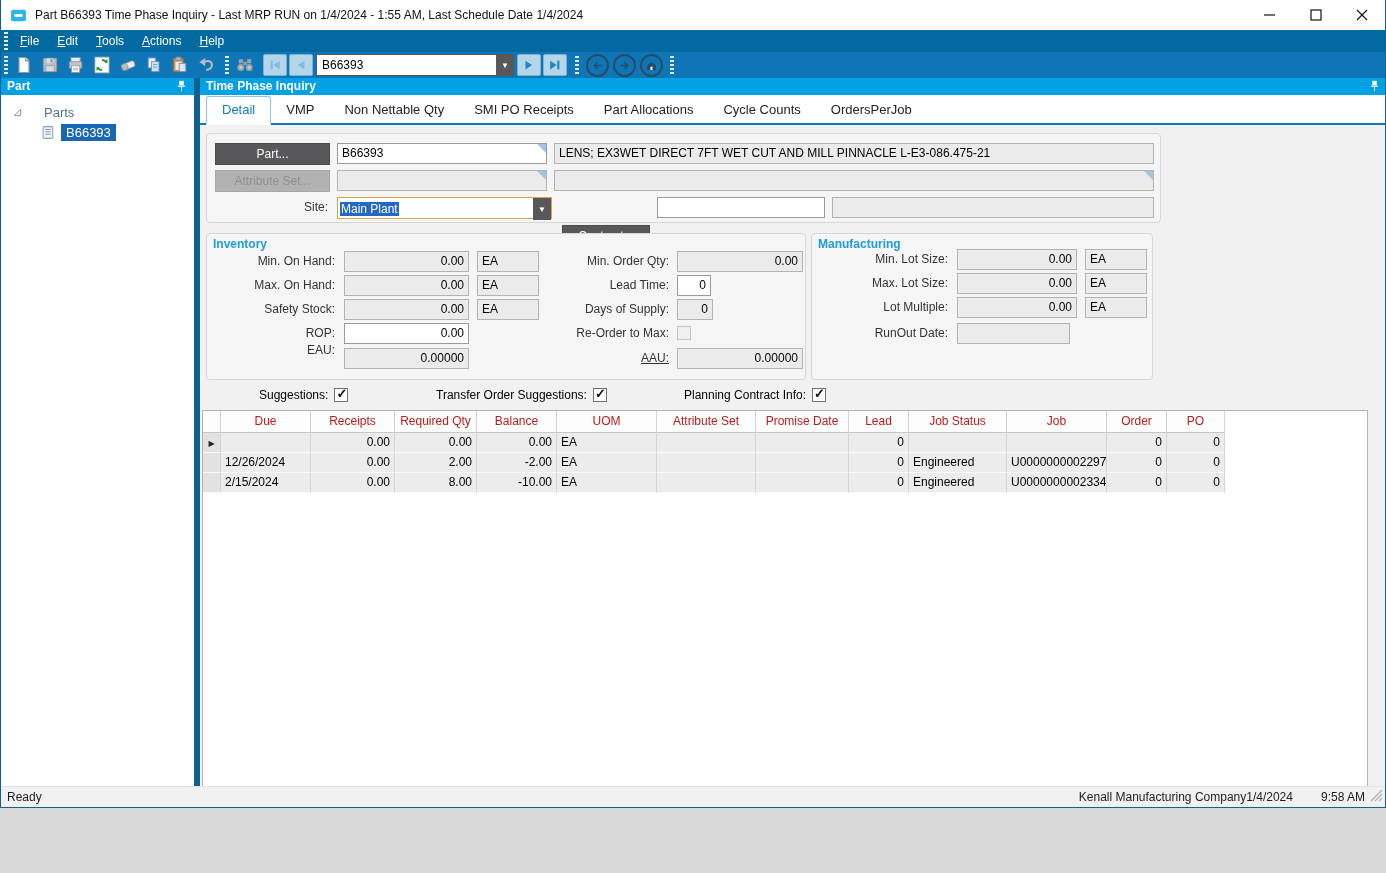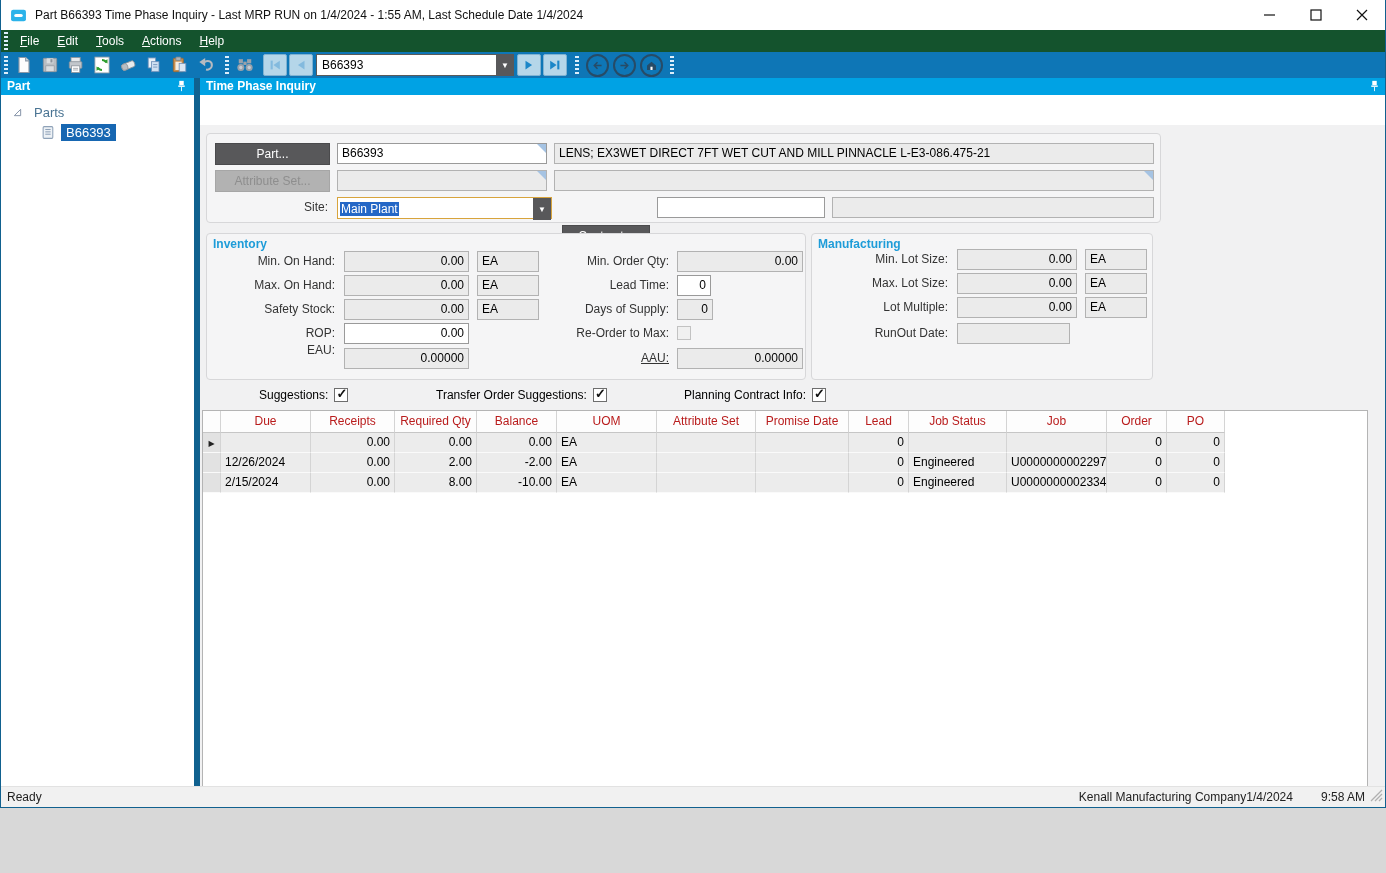--- a/index.html
+++ b/index.html
@@ -9,21 +9,21 @@
             border-left:1px solid #11618f; border-right:1px solid #11618f; border-bottom:1px solid #11618f; }
 
   
   .titlebar { position:absolute; left:0; top:0; width:100%; height:30px; background:#ffffff; display:flex; align-items:center; }
   .app-icon { margin-left:9px; width:17px; height:17px; }
   .title-text { margin-left:8px; font-size:12px; color:#111; white-space:nowrap; }
   .win-controls { position:absolute; right:0; top:0; height:30px; display:flex; }
   .win-btn { width:46px; height:30px; display:flex; align-items:center; justify-content:center; }
 
   
-  .menubar { position:absolute; left:0; top:30px; width:100%; height:22px; background:#14532d; display:flex; align-items:center; }
+  .menubar { position:absolute; left:0; top:30px; width:100%; height:22px; background:#0369a1; display:flex; align-items:center; }
   .menu-item { color:#fff; font-size:12px; padding:0 9px; line-height:22px; cursor:default; }
   .menu-item u { text-decoration:underline; }
   .grip { width:4px; height:18px; margin:0 3px; background-image:repeating-linear-gradient(to bottom,#dceefb 0 2px, rgba(0,0,0,0) 2px 4px); }
   .toolbar { position:absolute; left:0; top:52px; width:100%; height:26px; background:#0e76b6; display:flex; align-items:center; }
   .tb-btn { width:26px; height:24px; display:flex; align-items:center; justify-content:center; }
   .nav-btn { width:24px; height:22px; margin:0 1px; background:#b5d6e9; border:1px solid #7fb2d2; border-radius:2px;
              display:flex; align-items:center; justify-content:center; }
   .record-combo { display:flex; height:22px; margin:0 2px; }
   .record-combo input { width:180px; height:22px; border:1px solid #5a5a5a; border-right:none; font-size:12px; padding:0 5px; font-family:"Liberation Sans",sans-serif; }
   .combo-drop { width:18px; height:22px; background:#58585a; color:#fff; font-size:8px; display:flex; align-items:center; justify-content:center; }
@@ -33,21 +33,21 @@
   
   .workspace { position:absolute; left:0; top:78px; width:100%; height:774px; background:#f1f1f2; }
   .left-panel { position:absolute; left:0; top:0; width:193px; height:774px; background:#fff; border-bottom:1px solid #b0b0b0; }
   .panel-header { height:17px; background:#00a2e4; color:#fff; font-size:12px; font-weight:bold; line-height:17px; padding-left:6px; position:relative; }
   .pin { position:absolute; right:8px; top:2px; }
   .splitter { position:absolute; left:193px; top:0; width:6px; height:774px; background:#10618f; }
   .right-panel { position:absolute; left:199px; top:0; width:1187px; height:774px; background:#fff; }
 
   
   .tree { padding-top:8px; font-size:13px; color:#4a7493; }
-  .tree-root { display:flex; align-items:center; gap:12px; padding-left:12px; height:18px; }
+  .tree-root { display:flex; align-items:center; gap:22px; padding-left:12px; height:18px; }
   .tree-child { display:flex; align-items:center; gap:5px; padding-left:40px; height:19px; margin-top:2px; }
   .tree-sel { background:#1767b2; color:#fff; padding:1px 5px; font-size:13px; }
 
   
   .tabstrip { position:absolute; left:0; top:17px; width:100%; height:30px; background:#fff; border-bottom:2px solid #1177bb; display:flex; align-items:flex-end; padding-left:6px; }
   .tab { font-size:13px; color:#222; padding:5px 15px 6px 15px; cursor:default; }
   .tab.active { color:#0d7cc4; border:1px solid #8fc3e0; border-bottom:2px solid #fff; border-radius:3px 3px 0 0; margin-bottom:-2px; background:#fff; }
 
   .content { position:absolute; left:0; top:47px; width:100%; height:727px; background:#f1f1f2; }
 
@@ -285,20 +285,29 @@
     <div class="right-panel">
       <div class="panel-header">
         <span>Time Phase Inquiry</span>
         <span class="pin"><svg width="9" height="12" viewBox="0 0 10 14" fill="#fff">
               <rect x="2.4" y="1" width="5.2" height="5"></rect>
               <rect x="1.2" y="6.4" width="7.6" height="1.6"></rect>
               <rect x="4.5" y="8" width="1" height="5"></rect>
             </svg></span>
       </div>
 
+      <div class="tabstrip">
+          <div class="tab active">Detail</div>
+          <div class="tab">VMP</div>
+          <div class="tab">Non Nettable Qty</div>
+          <div class="tab">SMI PO Receipts</div>
+          <div class="tab">Part Allocations</div>
+          <div class="tab">Cycle Counts</div>
+          <div class="tab">OrdersPerJob</div>
+        </div>
 
       <div class="content">
 
         <div class="gbox" style="left:6px; top:8px; width:955px; height:90px;">
           <div class="btn-dark" style="left:8px; top:9px; width:115px;">Part...</div>
           <div class="fld tri" style="left:130px; top:9px; width:210px;">B66393</div>
           <div class="fld ro" style="left:347px; top:9px; width:600px;">LENS; EX3WET DIRECT 7FT WET CUT AND MILL PINNACLE L-E3-086.475-21</div>
 
           <div class="btn-dark btn-dis" style="left:8px; top:36px; width:115px;">Attribute Set...</div>
           <div class="fld ro tri" style="left:130px; top:36px; width:210px;"></div>

